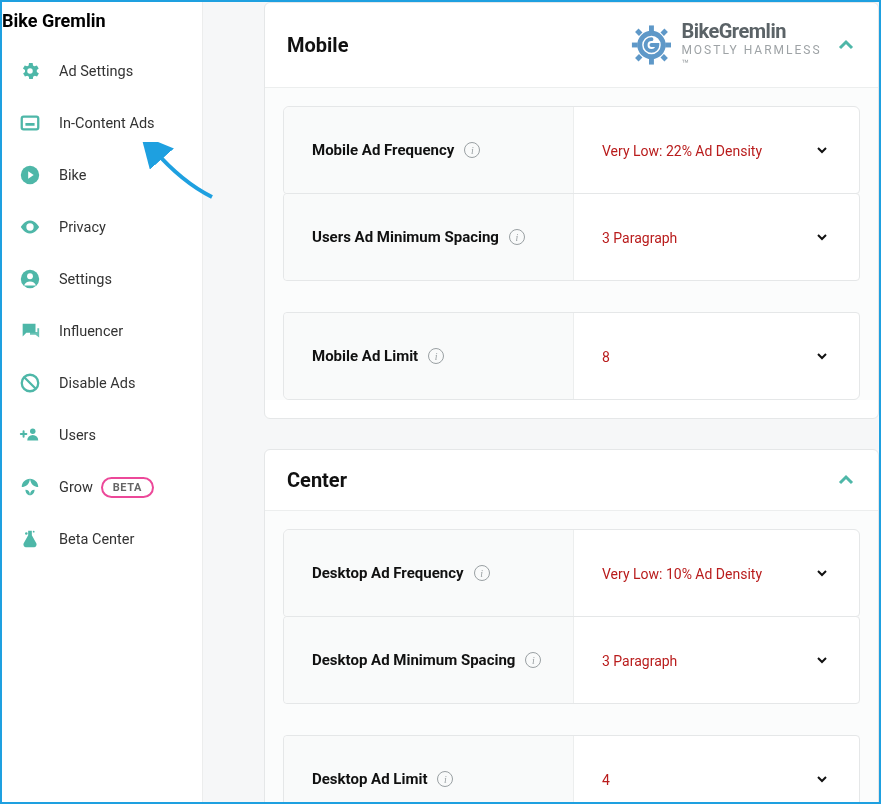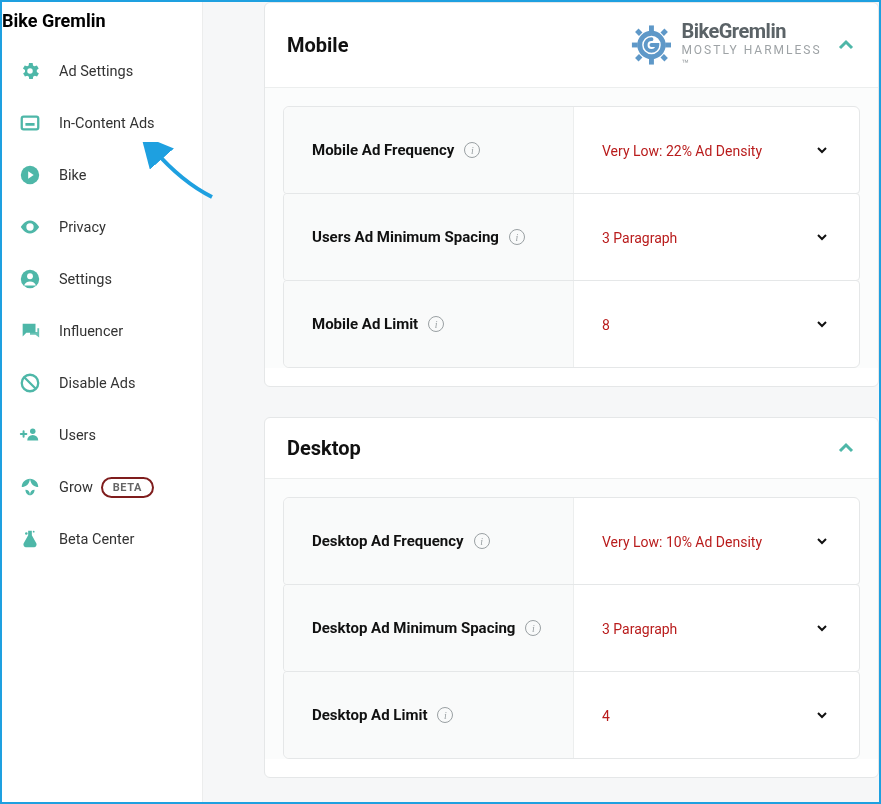--- a/index.html
+++ b/index.html
@@ -41,21 +41,21 @@
     margin-right: 17px;
     flex-shrink: 0;
     color: #4eb7a8;
     display: flex;
     align-items: center;
     justify-content: center;
   }
   .icon svg { width: 22px; height: 22px; }
   .badge {
     display: inline-block;
-    border: 2px solid #7f1d1d;
+    border: 2px solid #ec4899;
     color: #666;
     border-radius: 14px;
     font-size: 11px;
     font-weight: 700;
     padding: 2px 10px;
     margin-left: 8px;
     letter-spacing: 0.5px;
   }
 
   
@@ -115,21 +115,21 @@
   .setting-row {
     display: flex;
     align-items: center;
     border: 1px solid #e5e7e8;
     border-radius: 4px;
     background: #fff;
     min-height: 88px;
     margin-bottom: -1px;
   }
   .setting-row:first-child { border-top-left-radius: 6px; border-top-right-radius: 6px; }
-  .setting-row:last-child { border-bottom-left-radius: 6px; border-bottom-right-radius: 6px; margin-bottom: 18px;}
+  .setting-row:last-child { border-bottom-left-radius: 6px; border-bottom-right-radius: 6px; margin-bottom: 18px; margin-top: 32px;}
   .setting-label-cell {
     width: 290px;
     padding: 0 22px 0 28px;
     background: #f9fafa;
     border-right: 1px solid #eceeee;
     align-self: stretch;
     display: flex;
     align-items: center;
     font-weight: 700;
     font-size: 15px;
@@ -369,21 +369,21 @@
                 </svg>
             </span>
           </div>
         </div>
 
       </div>
     </section>
 
     <section class="panel">
       <div class="panel-header">
-        <span class="title">Desktop</span>
+        <span class="title">Center</span>
         <span class="chevron">
           <svg viewBox="0 0 24 24" width="24" height="24" fill="none" stroke="currentColor" stroke-width="3">
               <path d="M6 15l6-6 6 6"></path>
             </svg>
         </span>
       </div>
       <div class="panel-body">
 
         <div class="setting-row">
           <div class="setting-label-cell">

